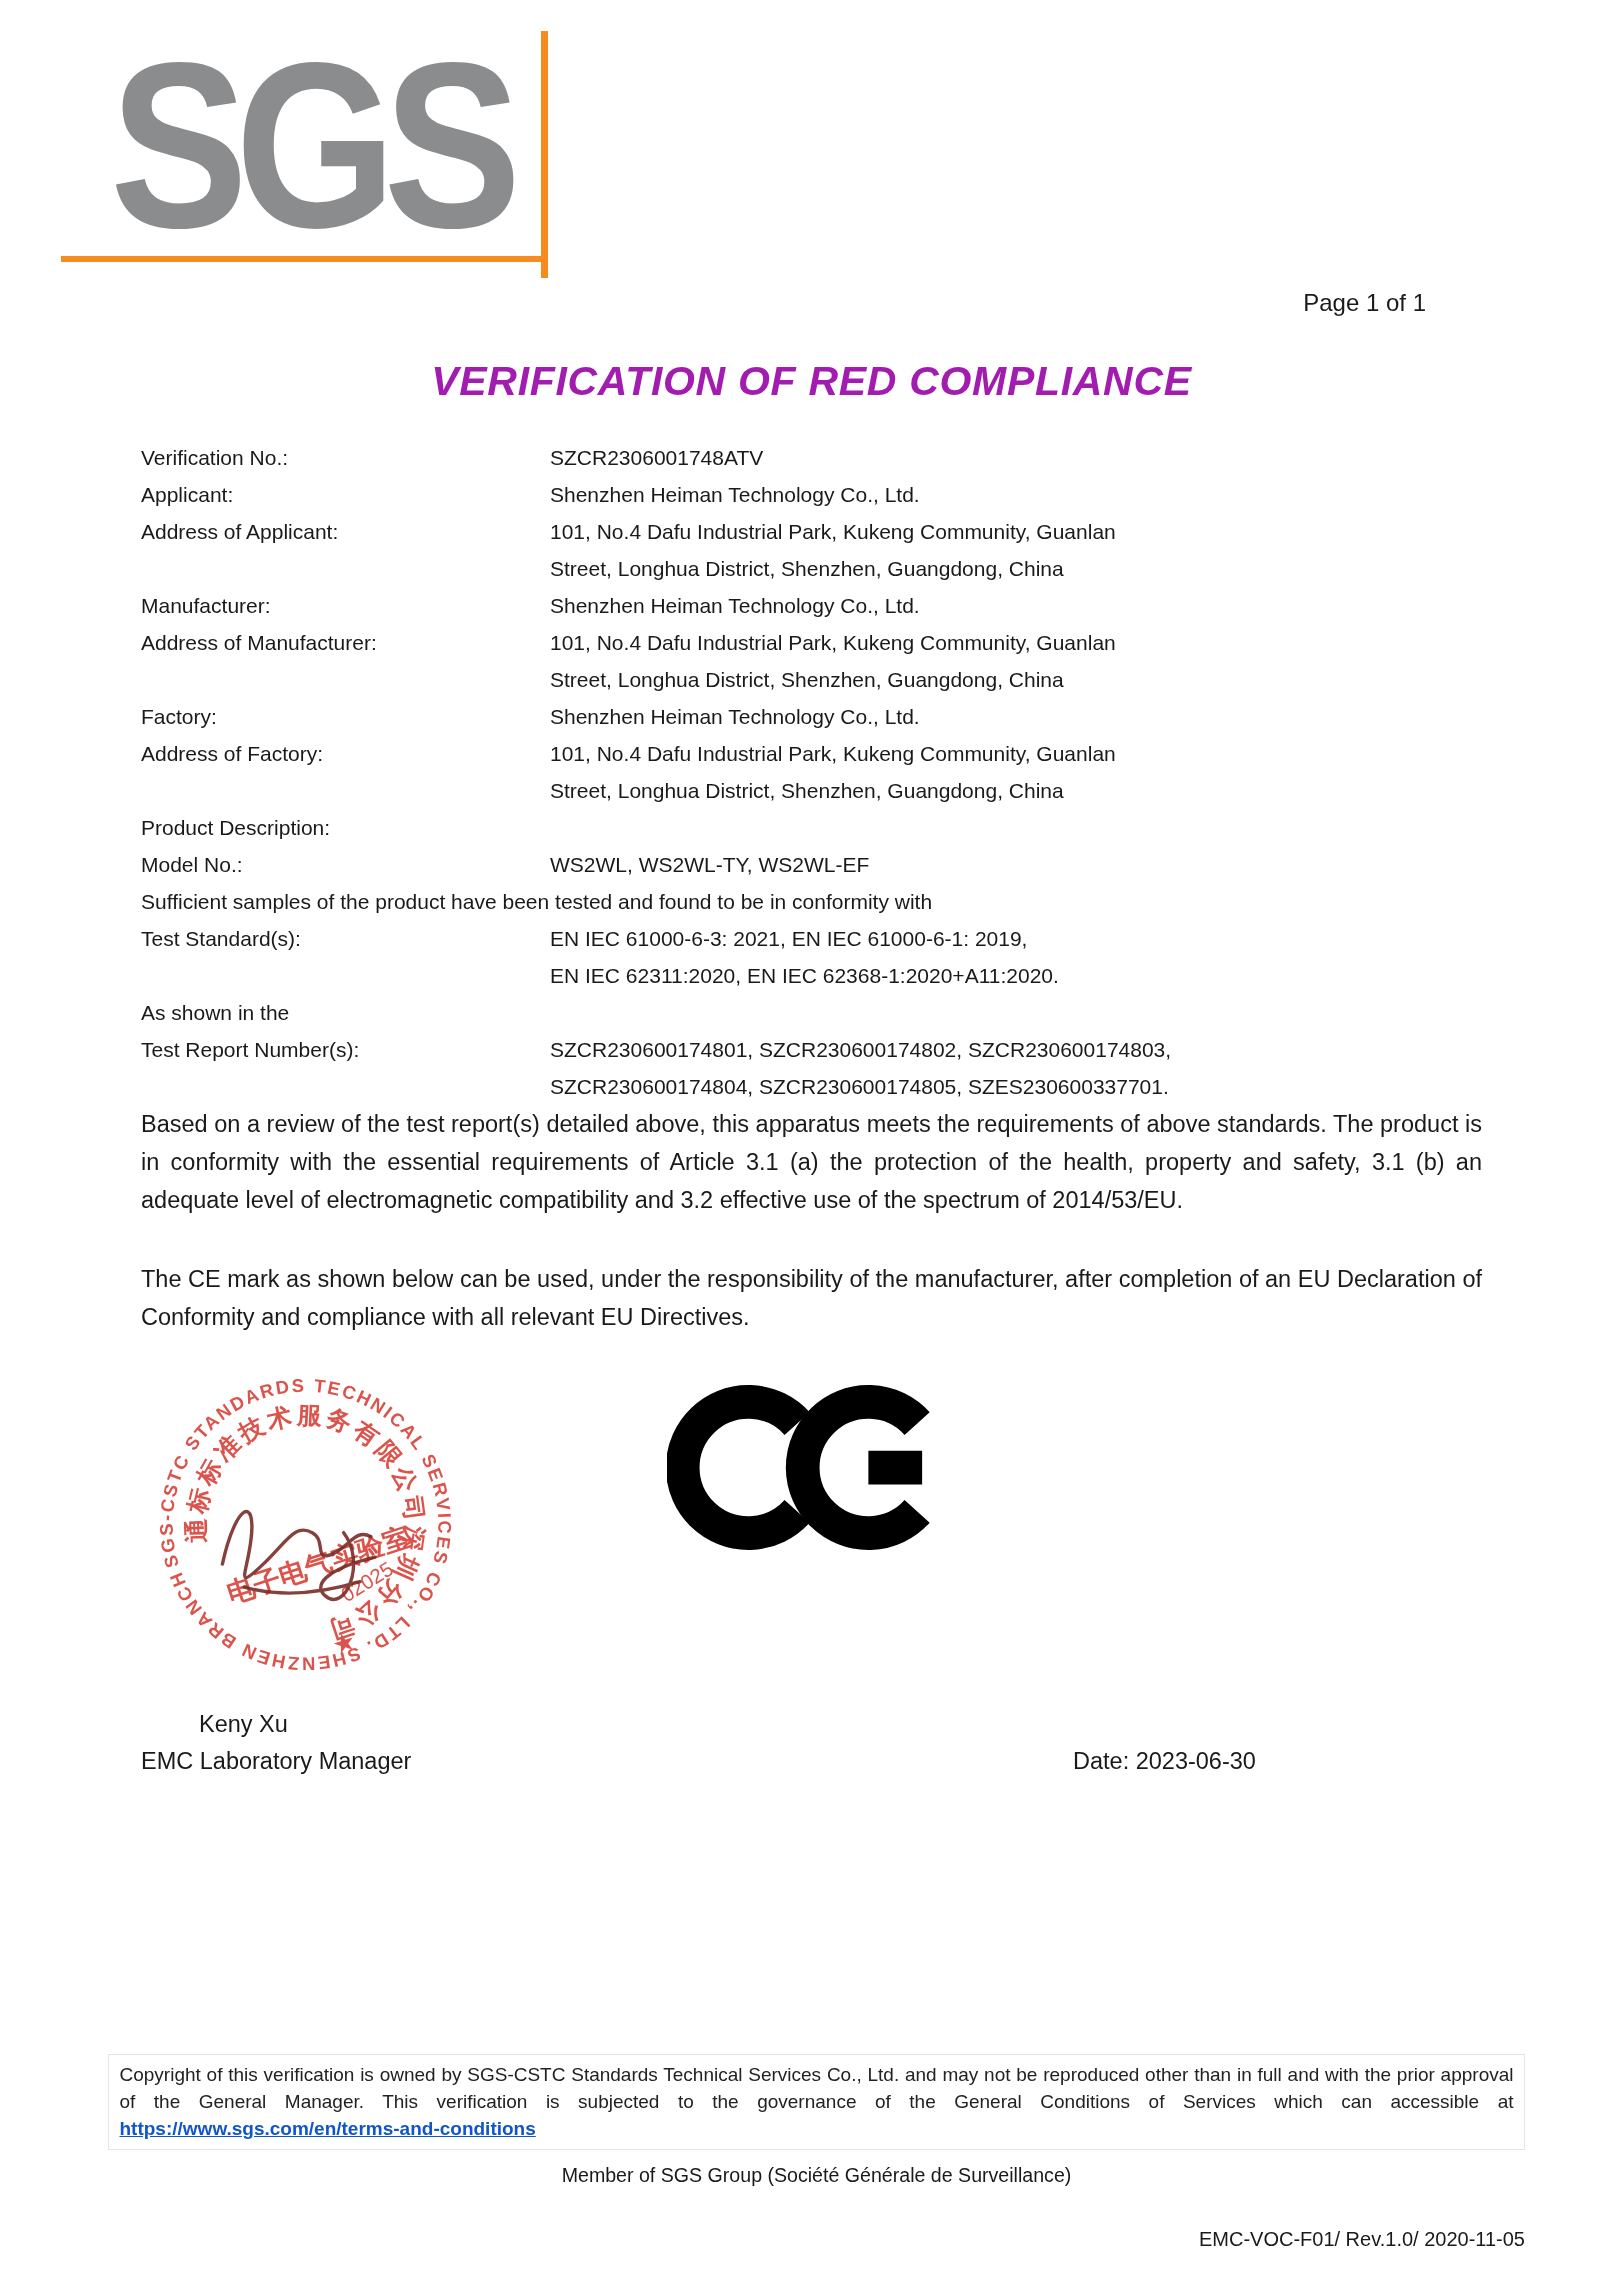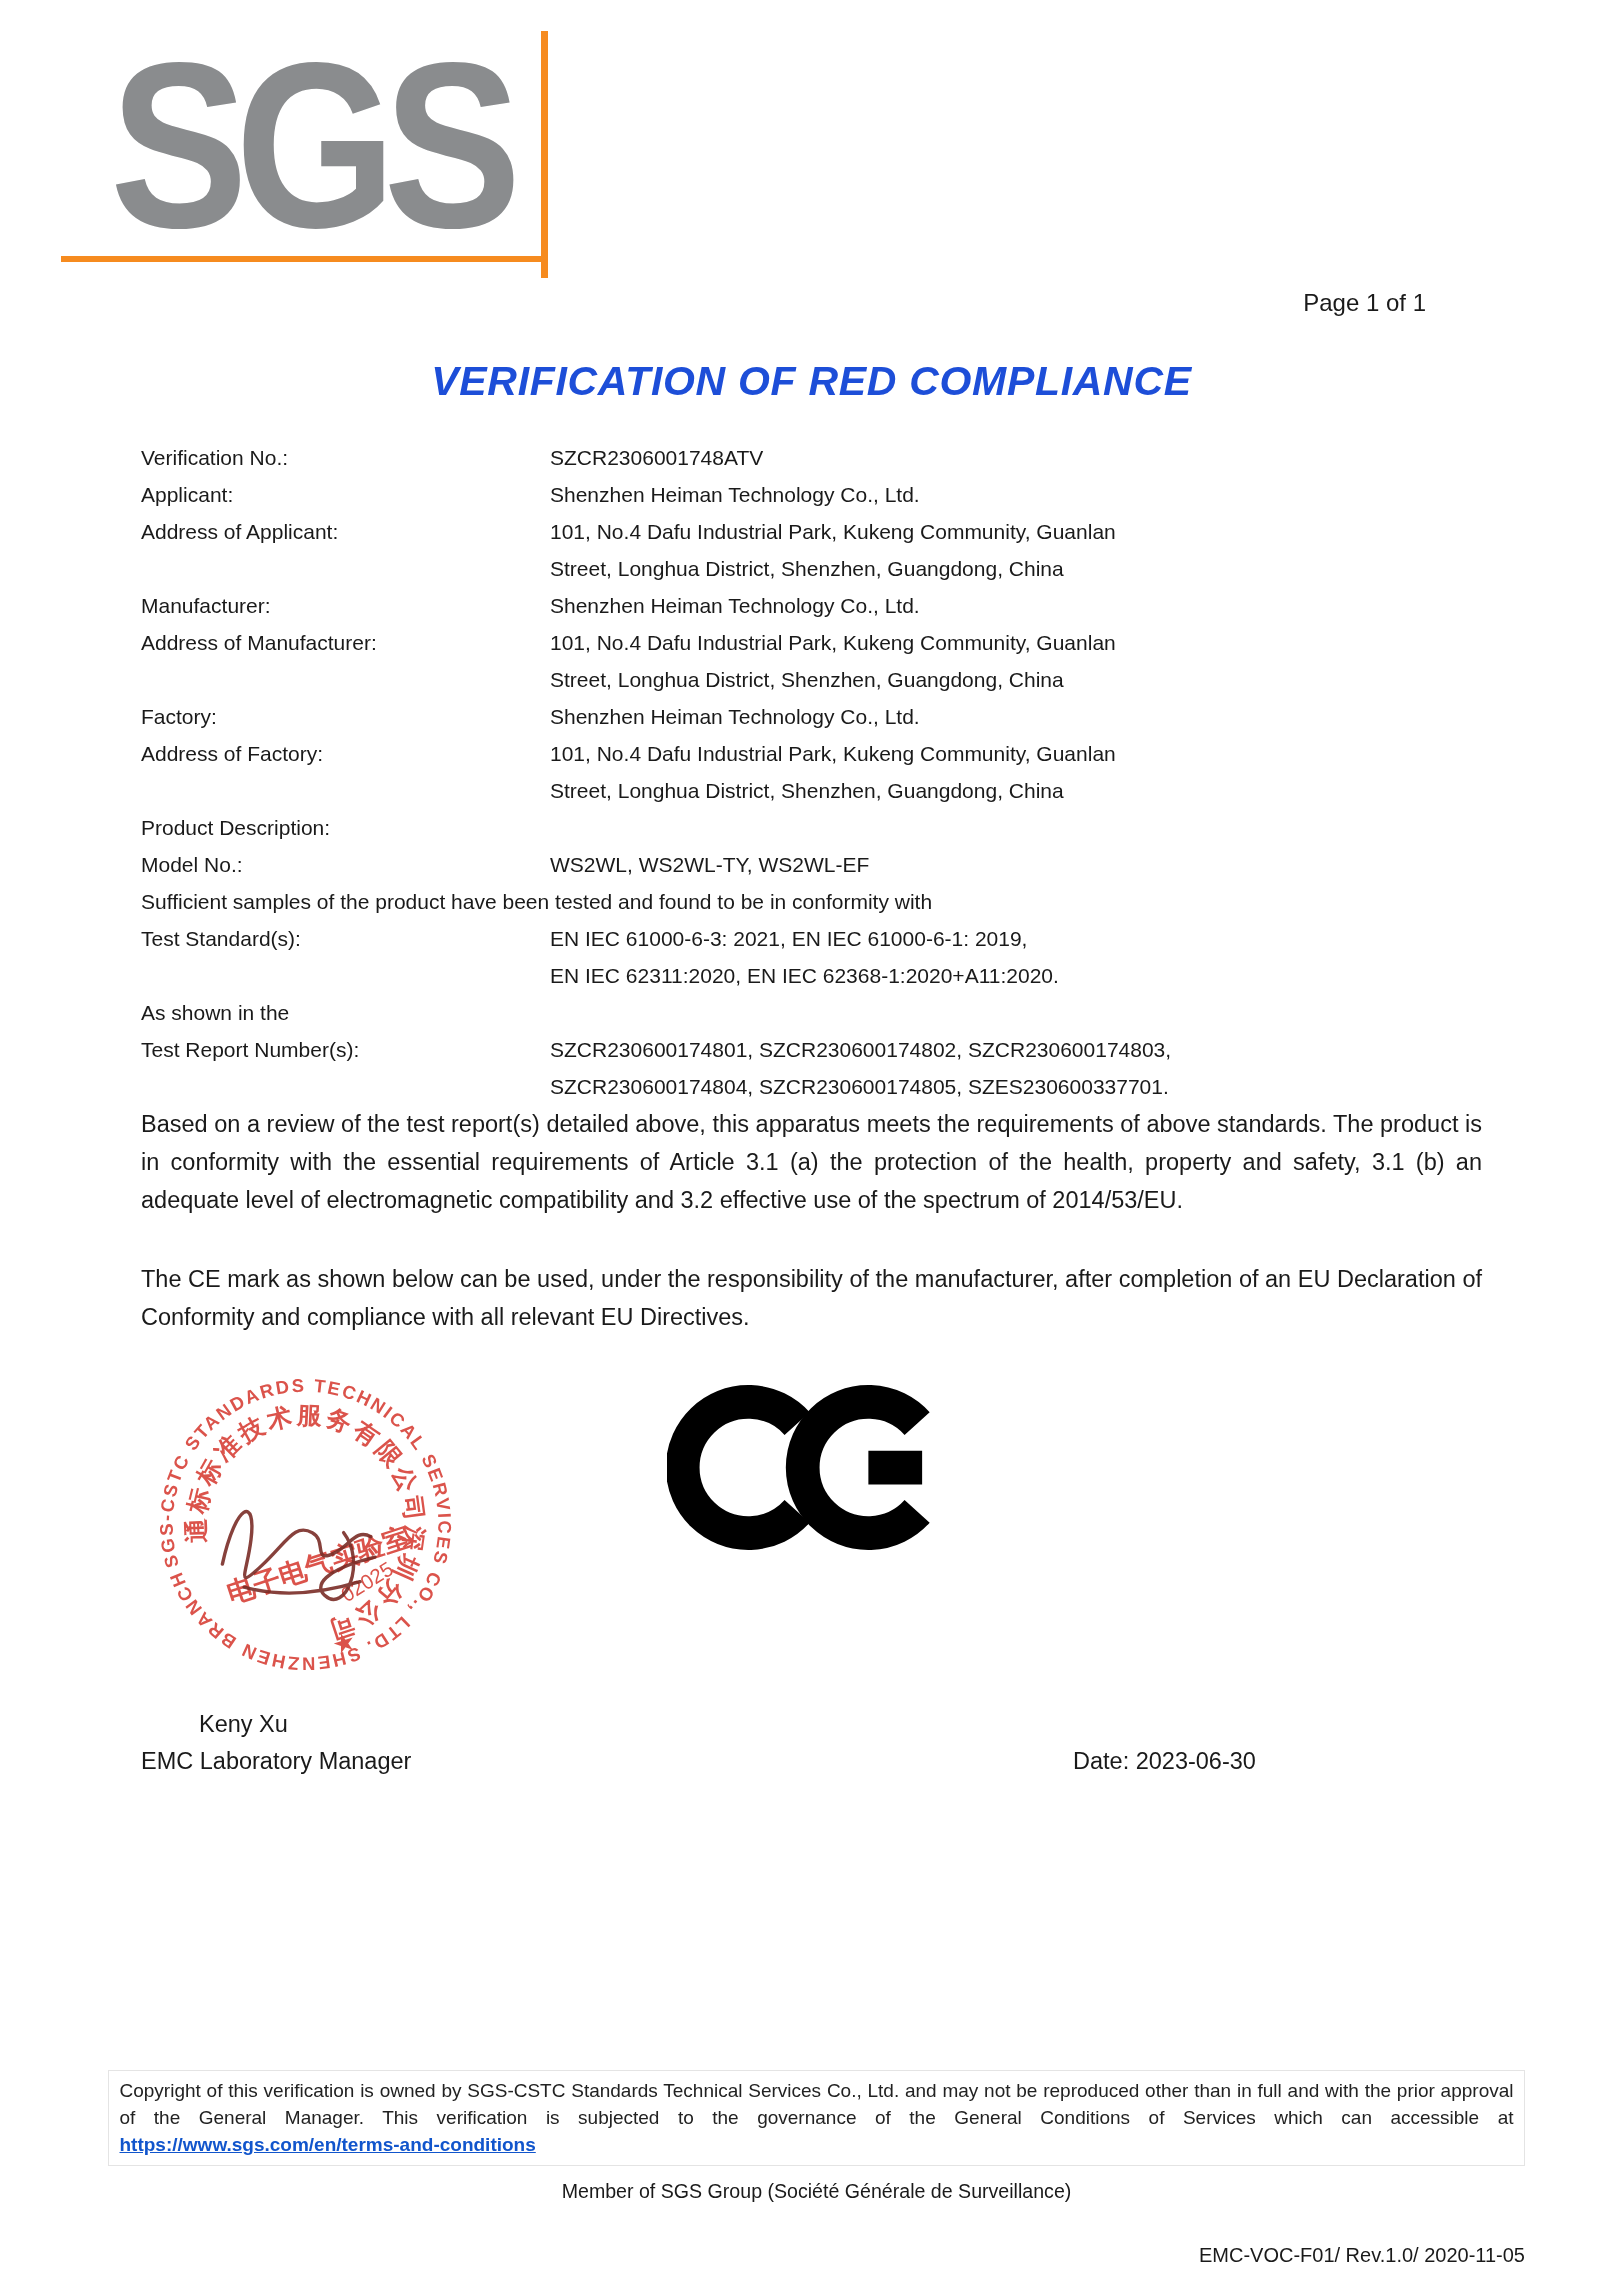--- a/index.html
+++ b/index.html
@@ -17,21 +17,21 @@
     font-size:235px;font-weight:bold;color:#8A8C8E;letter-spacing:-14.4px;
     transform:scaleX(0.88);transform-origin:left top;
   }
   .logo-vbar{position:absolute;left:400px;top:31px;width:7.2px;height:247px;background:#F68B1F;}
   .logo-hbar{position:absolute;left:-80px;top:256px;width:485px;height:5.9px;background:#F68B1F;}
   .page-indicator{position:absolute;right:56px;top:289px;font-size:24px;}
 
   
   .title{
     margin:0 0 34px 0;text-align:center;
-    font-size:41px;font-weight:bold;font-style:italic;letter-spacing:0.7px;color:#1d4ed8;
+    font-size:41px;font-weight:bold;font-style:italic;letter-spacing:0.7px;color:#a21caf;
   }
 
   
   .fields{font-size:21px;line-height:37px;}
   .field-row{display:flex;}
   .field-row.full{display:block;}
   .field-label{width:409px;flex:0 0 409px;}
   .field-value{flex:1;}
 
   
@@ -43,21 +43,21 @@
   .seal-row{position:relative;height:330px;margin-top:31px;}
   .stamp-svg{position:absolute;left:1.3px;top:-6.5px;width:327px;height:327px;opacity:0.92;}
   .ce-svg{position:absolute;left:526px;top:13px;width:294px;height:175px;}
 
   
   .sign-row{position:relative;margin-top:9.2px;font-size:23.5px;line-height:37px;}
   .sign-name{margin-left:58px;}
   .sign-date{position:absolute;left:932px;bottom:0;}
 
   
-  .footer{position:absolute;left:108px;right:98px;bottom:28px;}
+  .footer{position:absolute;left:108px;right:98px;bottom:44px;}
   .copyright-box{
     border:1.3px solid #e4e4e4;padding:6.5px 10.5px;
     font-size:19px;line-height:27px;text-align:justify;color:#222;
   }
   .terms-link{color:#1155CC;font-weight:bold;text-decoration:underline;}
   .member{margin-top:14.4px;text-align:center;font-size:19.6px;}
   .form-code{margin-top:41px;text-align:right;font-size:20px;}
 </style>
 </head>
 <body>

